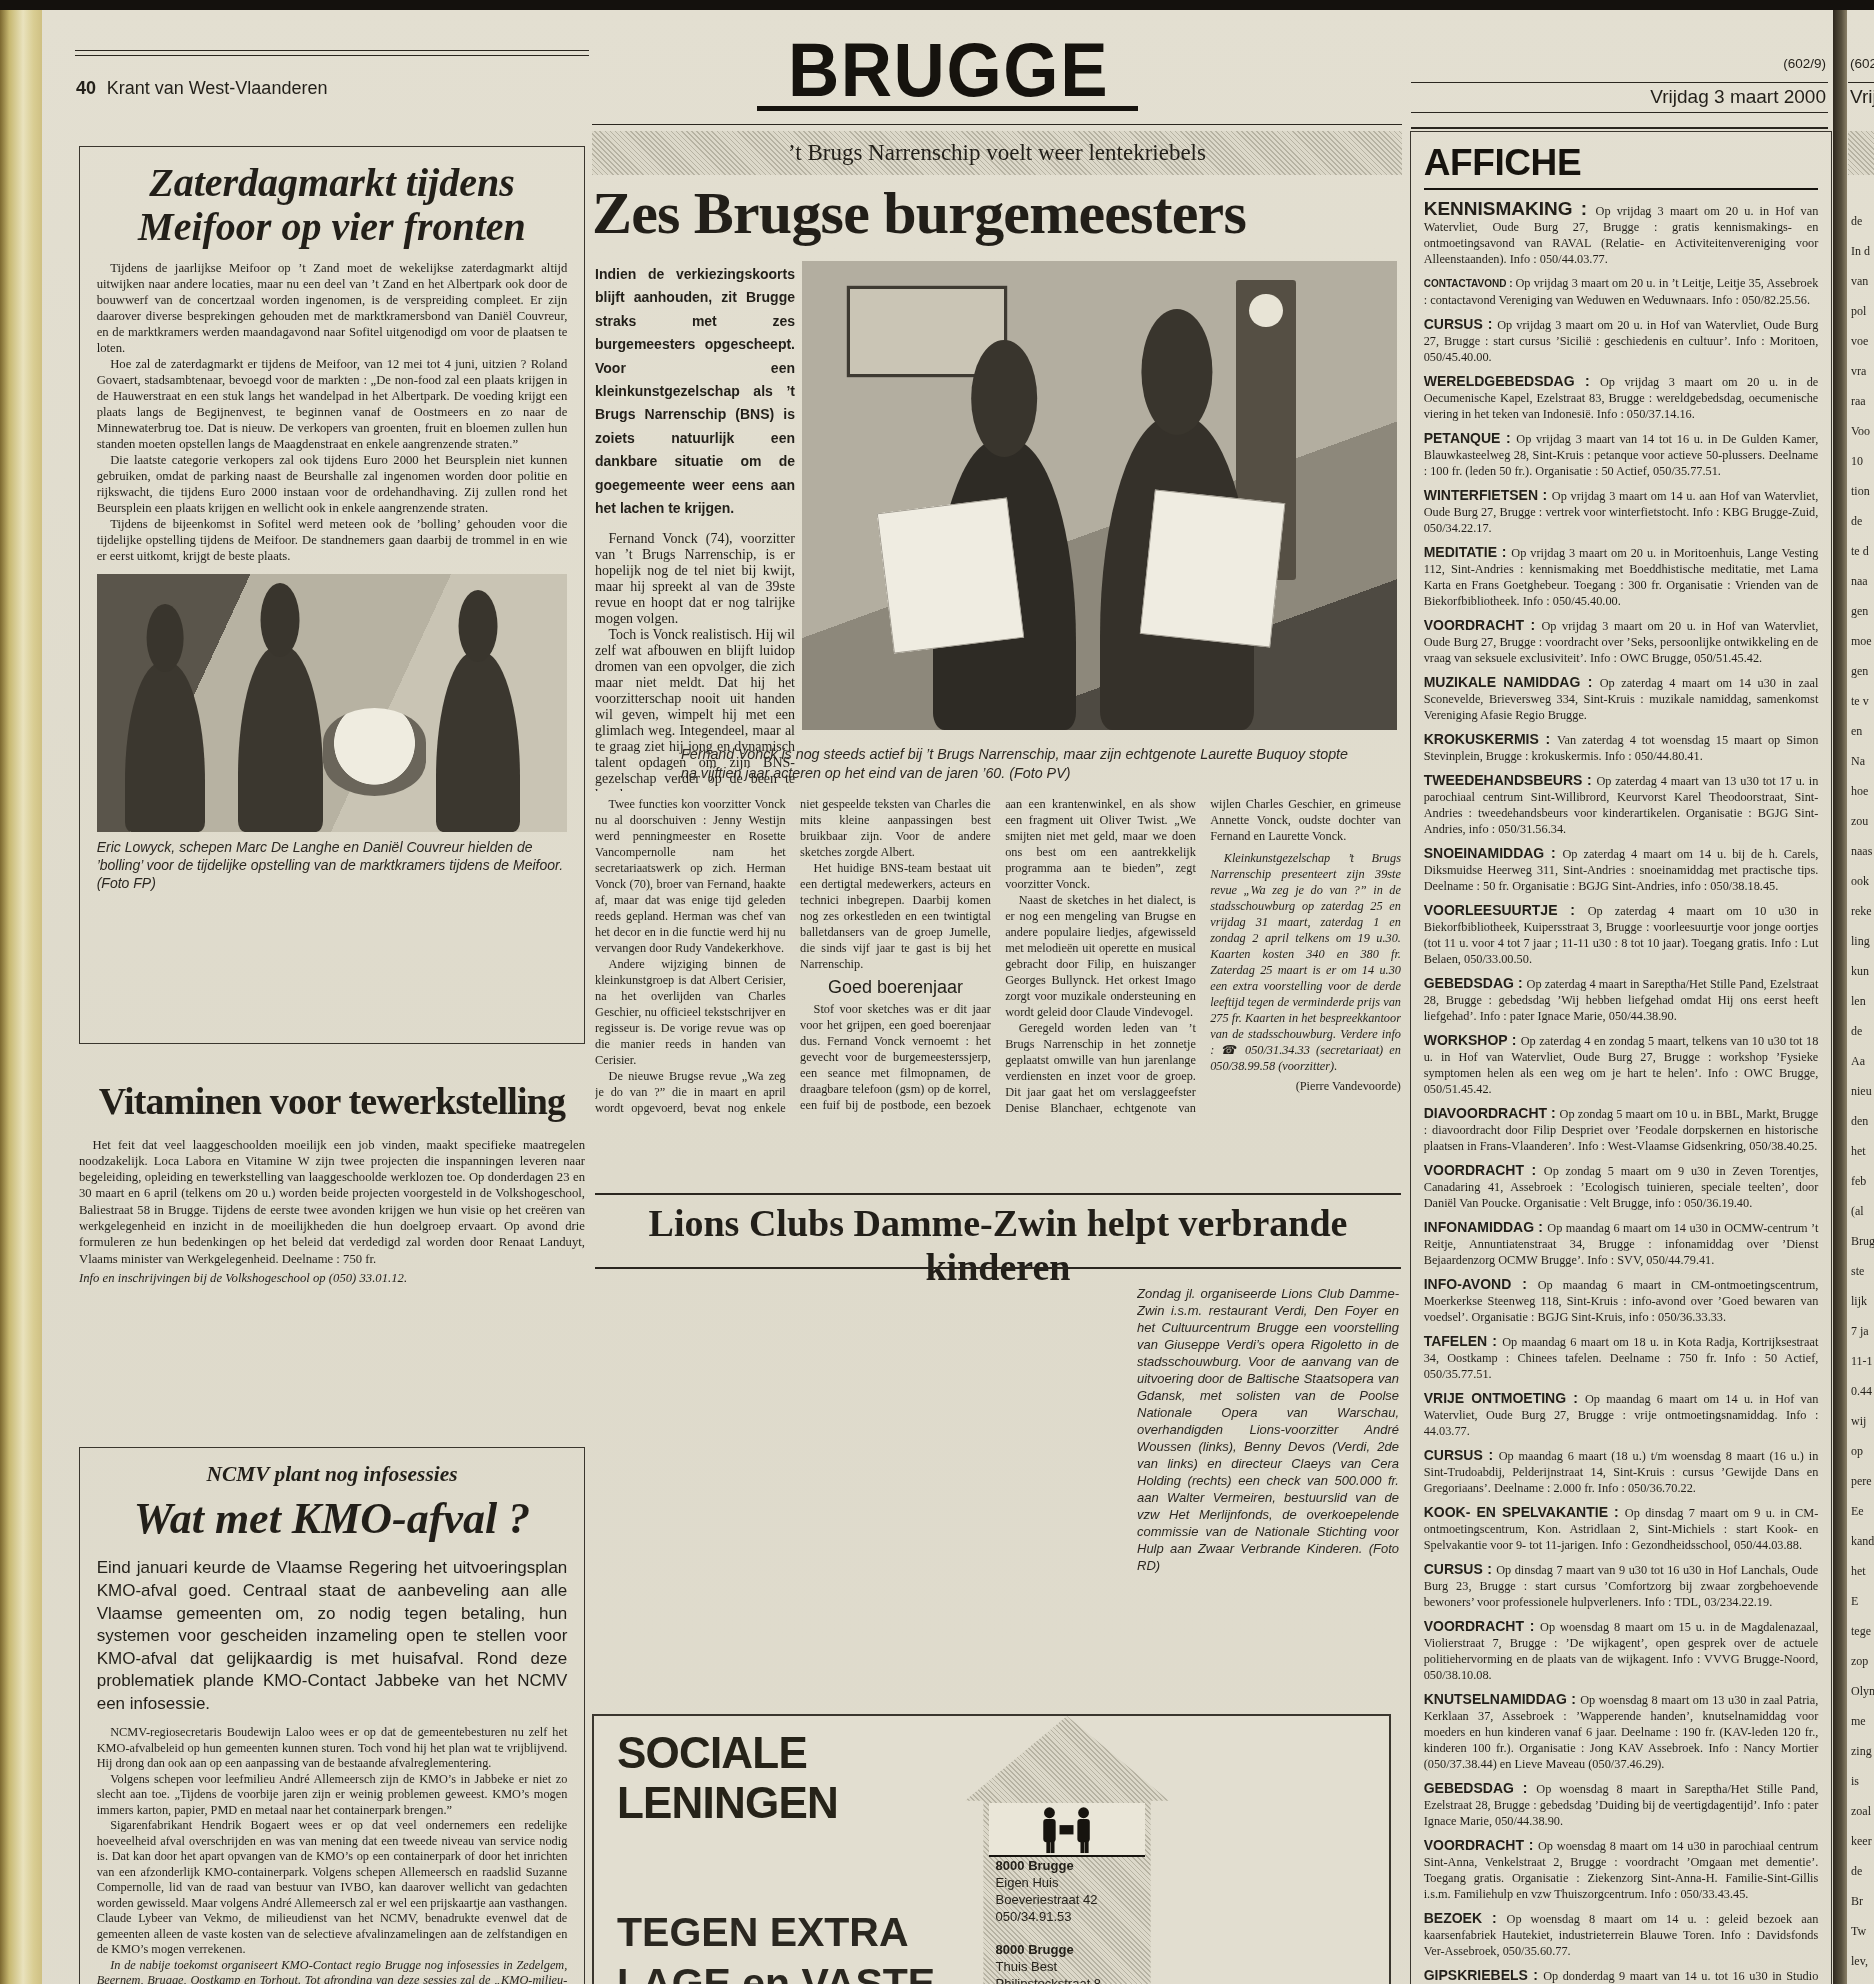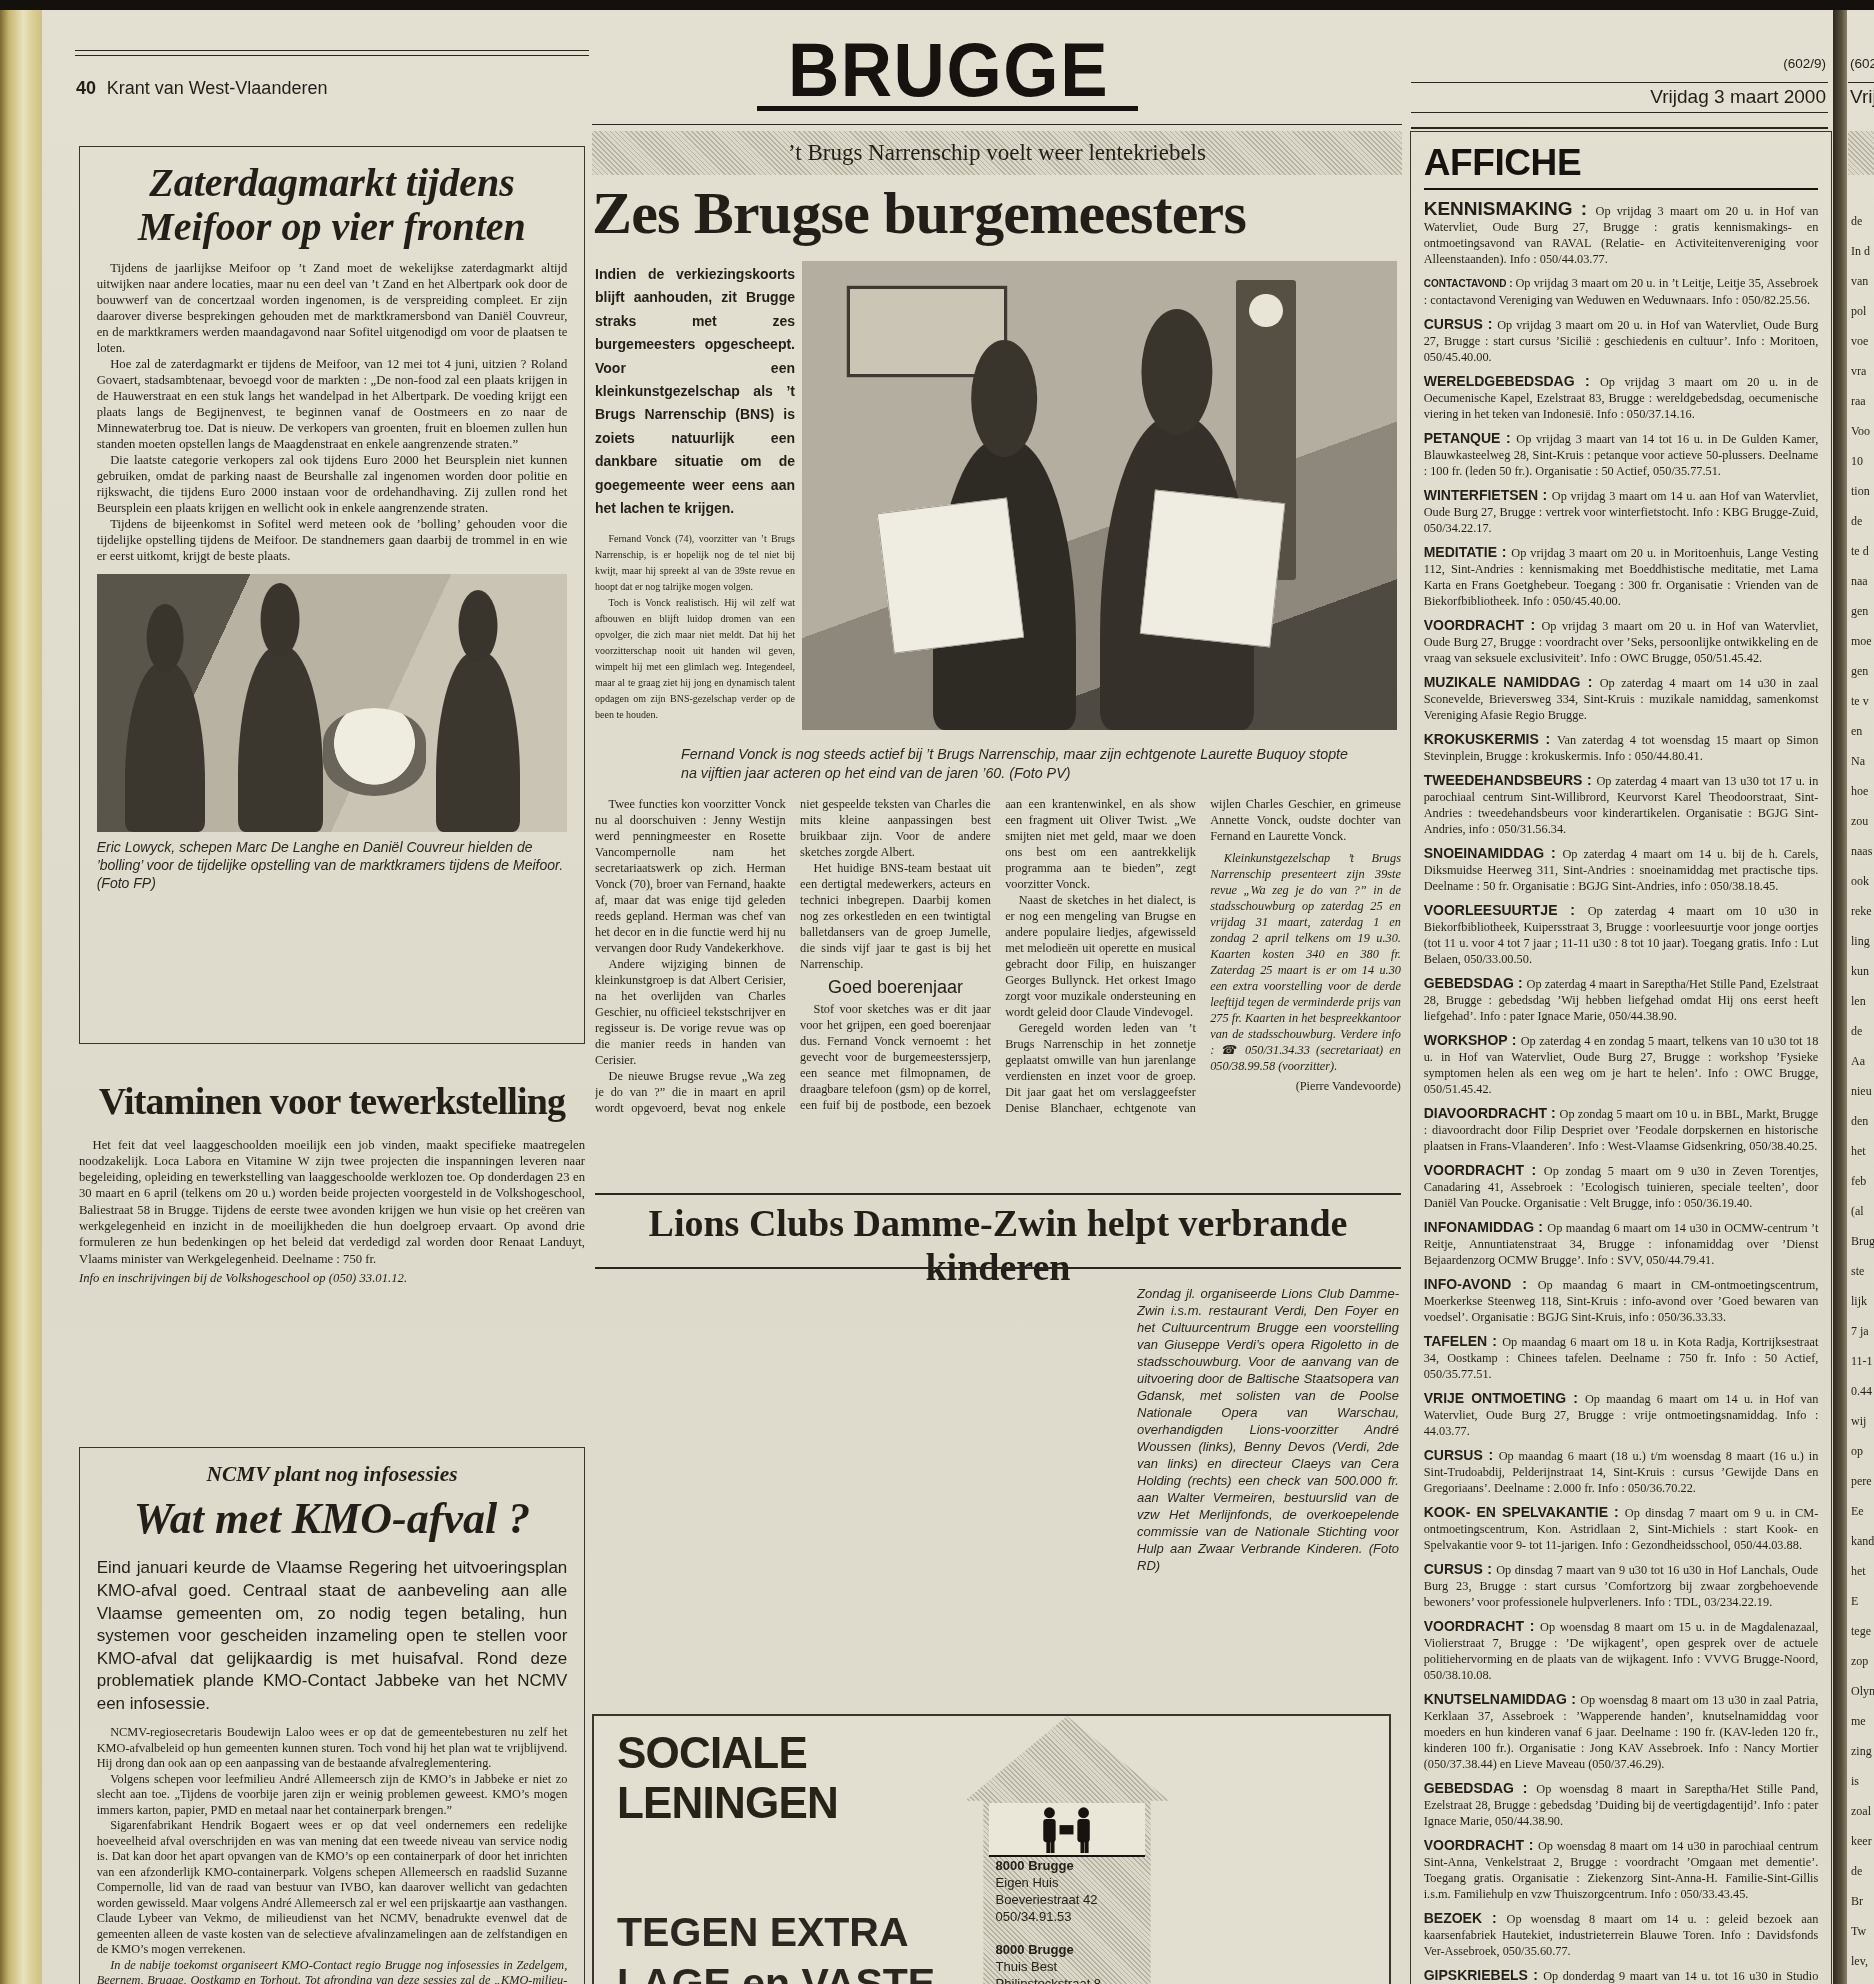--- a/index.html
+++ b/index.html
@@ -96,21 +96,21 @@
 
   </section>
 
   <div class="abs hatch" style="left:592px;top:131px;width:810px;height:44px;">
     <div class="serif ink" style="text-align:center;font-size:23px;line-height:44px;">’t Brugs Narrenschip voelt weer lentekriebels</div>
   </div>
   <h1 class="abs serif ink" style="left:592px;top:179px;width:810px;margin:0;font-size:60px;font-weight:700;letter-spacing:-0.8px;">Zes Brugse burgemeesters</h1>
 
   <div class="abs" style="left:595px;top:263px;width:200px;height:528px;overflow:hidden;">
     <p class="sans ink just" style="font-size:14px;line-height:23.4px;font-weight:700;">Indien de verkiezingskoorts blijft aanhouden, zit Brugge straks met zes burgemeesters opgescheept. Voor een kleinkunstgezelschap als ’t Brugs Narrenschip (BNS) is zoiets natuurlijk een dankbare situatie om de goegemeente weer eens aan het lachen te krijgen.</p>
-    <div class="serif ink just" style="margin-top:10.3px;font-size:10px;line-height:16px;">
+    <div class="serif ink just" style="margin-top:10.3px;font-size:14px;line-height:16px;">
       <p class="para">Fernand Vonck (74), voorzitter van ’t Brugs Narrenschip, is er hopelijk nog de tel niet bij kwijt, maar hij spreekt al van de 39ste revue en hoopt dat er nog talrijke mogen volgen.</p>
       <p class="para">Toch is Vonck realistisch. Hij wil zelf wat afbouwen en blijft luidop dromen van een opvolger, die zich maar niet meldt. Dat hij het voorzitterschap nooit uit handen wil geven, wimpelt hij met een glimlach weg. Integendeel, maar al te graag ziet hij jong en dynamisch talent opdagen om zijn BNS-gezelschap verder op de been te houden.</p>
     </div>
   </div>
 
   <div class="abs ph" style="left:802px;top:261px;width:595px;height:469px;background:linear-gradient(160deg,#b3aea0 0 55%,#8d887b 55% 78%,#4e4a42 78%);">
     <div class="abs" style="left:73%;top:4%;width:10%;height:64%;background:#554f44;border-radius:3.2px;"></div>
     <div class="abs" style="left:75.2%;top:7%;width:5.6%;height:7%;background:#e8e4d6;border-radius:50%;"></div>
     <div class="abs" style="left:8%;top:6%;width:26%;height:18%;background:#cac5b5;box-shadow:0 0 0 3.2px #3e3a32;"></div>
     <div class="fig" style="left:22%;top:38%;width:24%;height:62%;background:#2e2b25;"></div>

